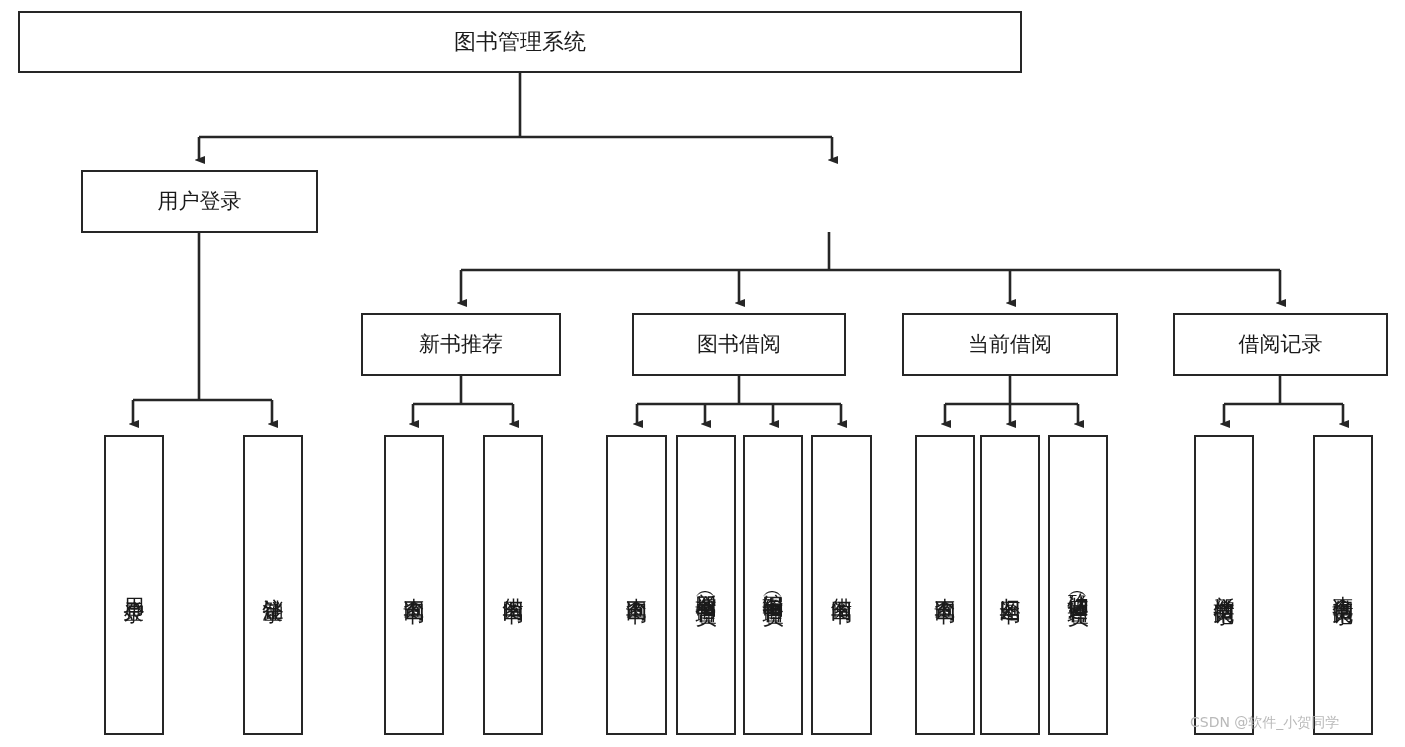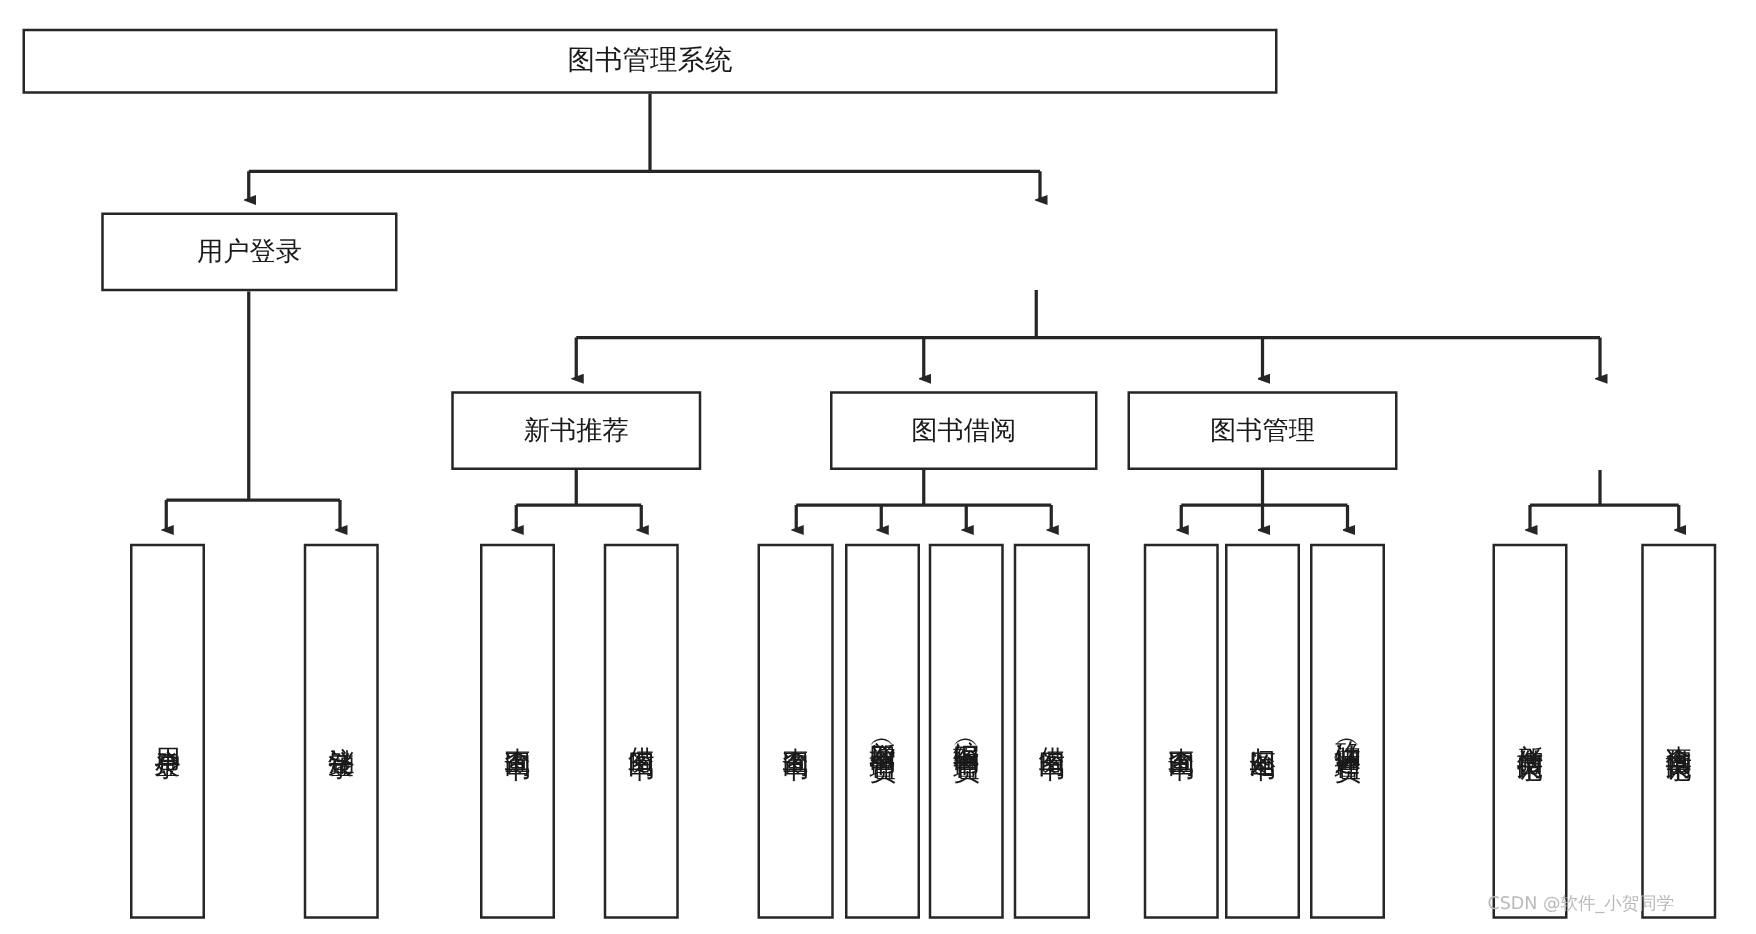--- a/index.html
+++ b/index.html
@@ -112,36 +112,39 @@
       <path d="M1010,404 L1010,424" marker-end="url(#arrow)"></path>
       <path d="M1078,404 L1078,424" marker-end="url(#arrow)"></path>
 
       <path d="M1280,376 L1280,404"></path>
       <path d="M1224,404 L1343,404"></path>
       <path d="M1224,404 L1224,424" marker-end="url(#arrow)"></path>
       <path d="M1343,404 L1343,424" marker-end="url(#arrow)"></path>
     </g>
   </svg>
 
-  <div class="node root" style="left:18px; top:11px; width:1004px; height:52px;margin-top:12px;">
+  <div class="node root" style="left:18px; top:11px; width:1004px; height:62px;">
     <span>图书管理系统</span>
   </div>
 
   <div class="node horiz" style="left:81px; top:170px; width:237px; height:63px;">
     <span>用户登录</span>
   </div>
 
   <div class="node horiz" style="left:361px; top:313px; width:200px; height:63px;">
     <span>新书推荐</span>
   </div>
-  <div class="node horiz" style="left:632px; top:313px; width:214px; height:63px;margin-left:32px;">
+  <div class="node horiz" style="left:632px; top:313px; width:214px; height:63px;">
     <span>图书借阅</span>
   </div>
   <div class="node horiz" style="left:902px; top:313px; width:216px; height:63px;">
-    <span>图书管理</span>
+    <span>当前借阅</span>
+  </div>
+  <div class="node horiz" style="left:1173px; top:313px; width:215px; height:63px;">
+    <span>借阅记录</span>
   </div>
 
   <div class="node vert" style="left:104px; top:435px; width:60px; height:300px;">
     <span class="vtext">用户登录</span>
   </div>
   <div class="node vert" style="left:243px; top:435px; width:60px; height:300px;">
     <span class="vtext">注销登录</span>
   </div>
 
   <div class="node vert" style="left:384px; top:435px; width:60px; height:300px;">

